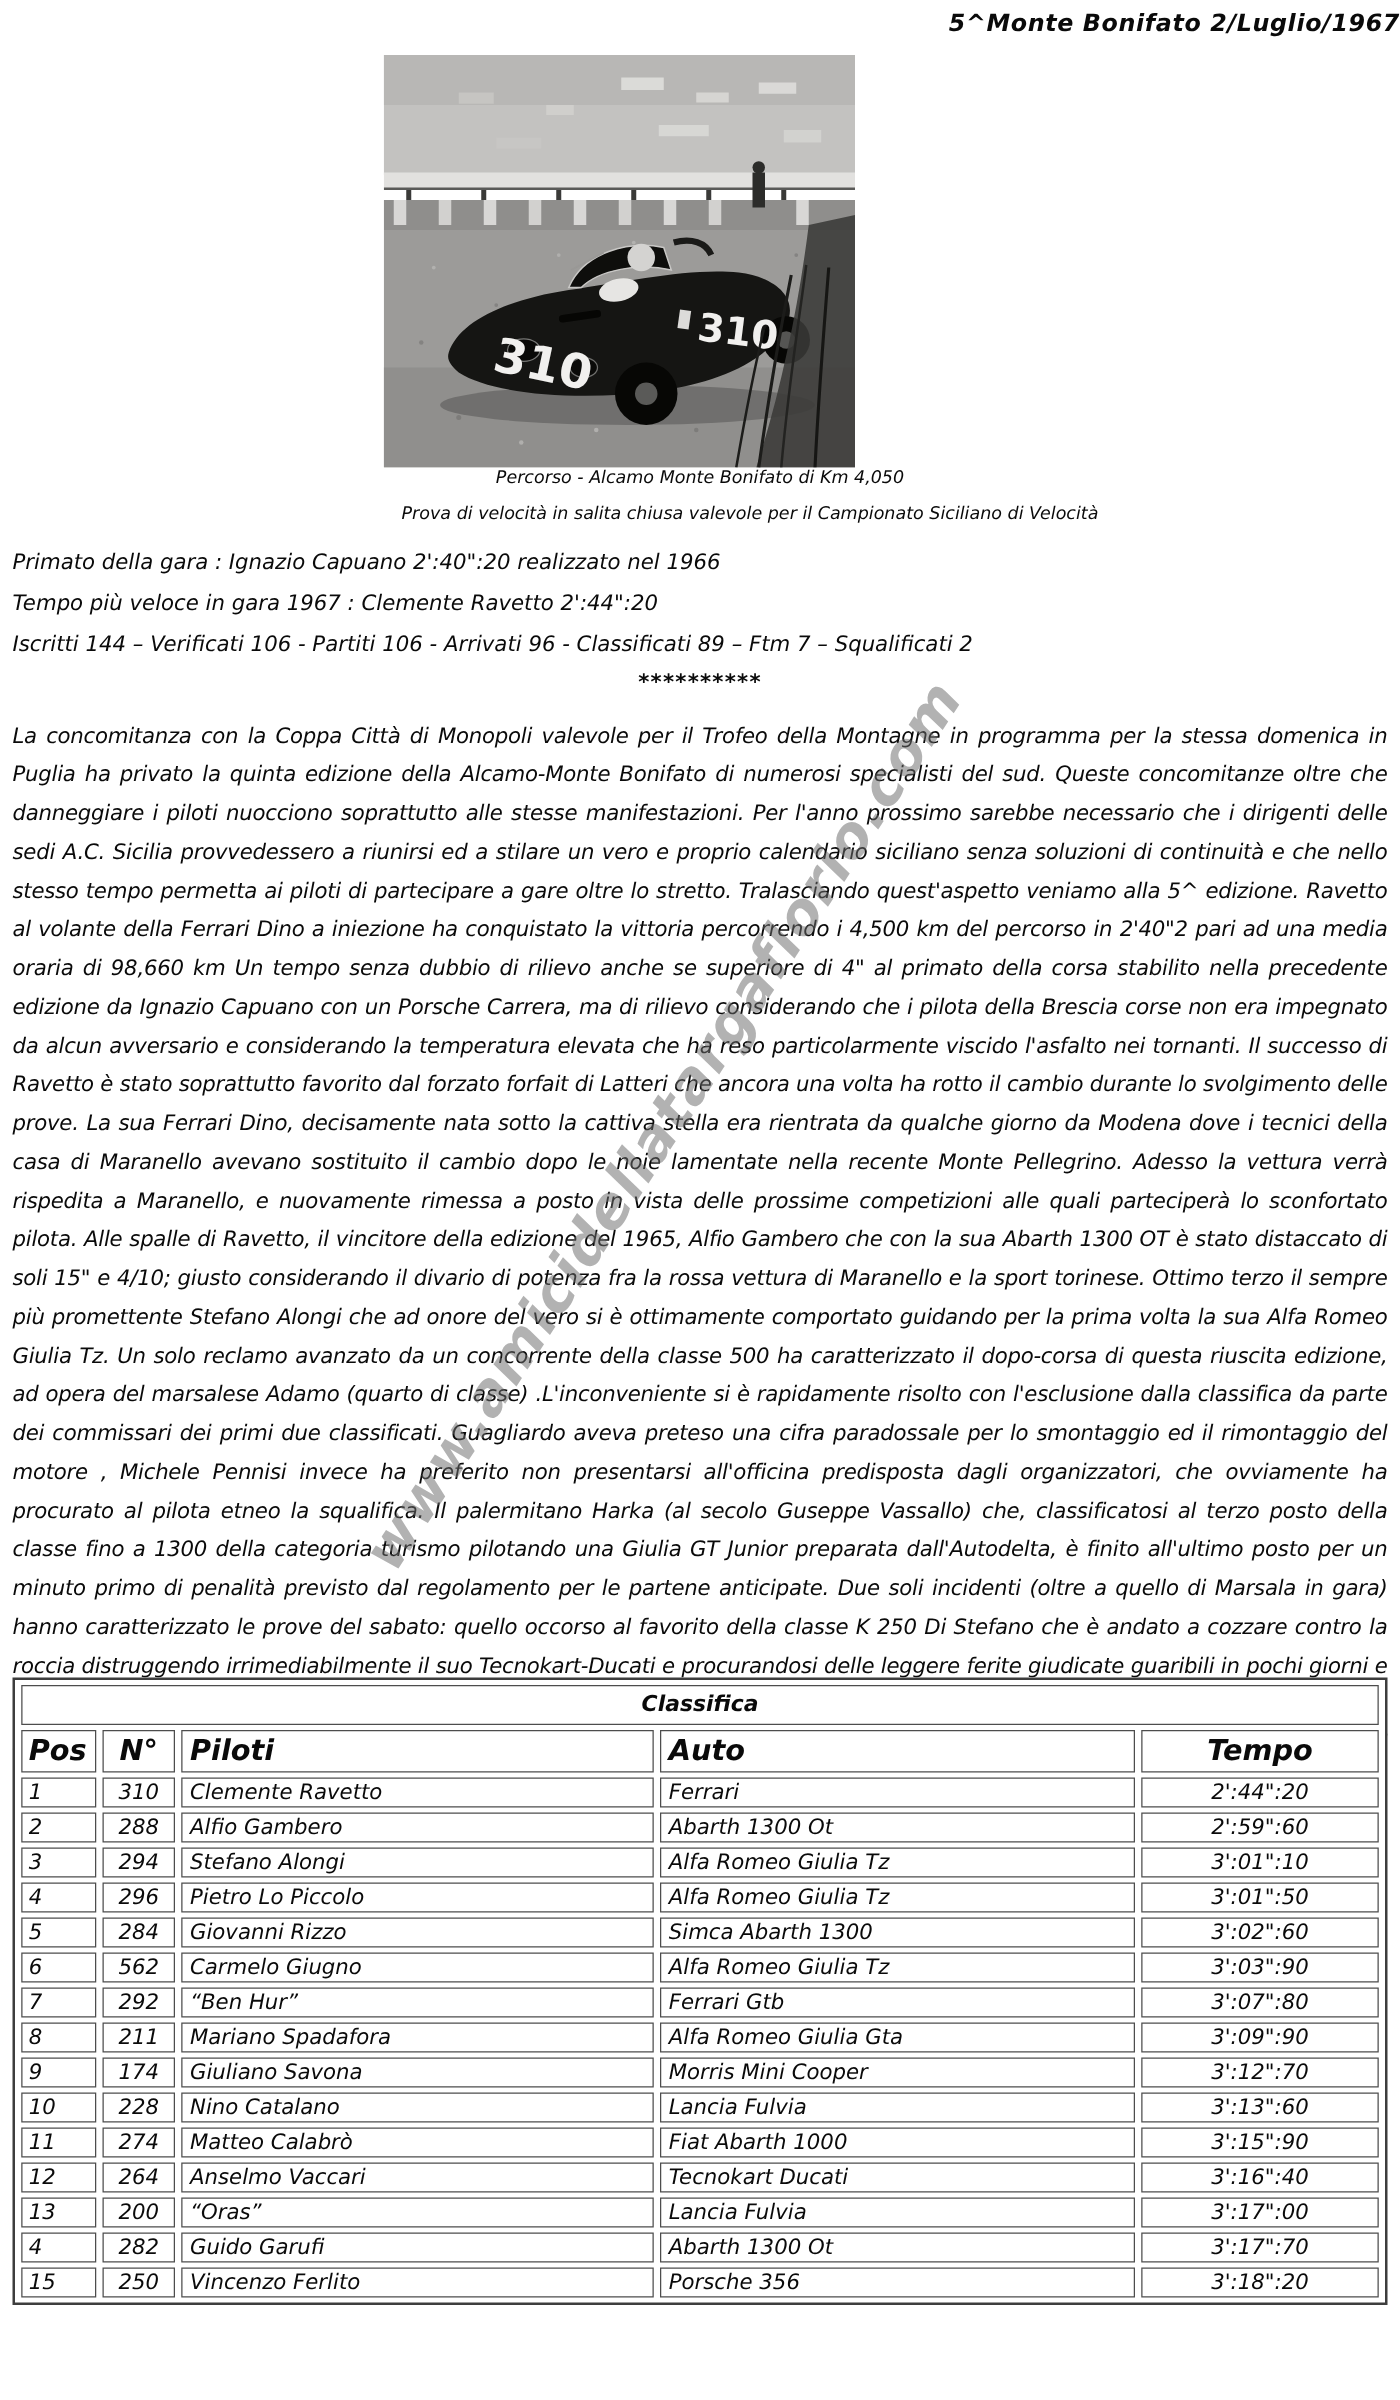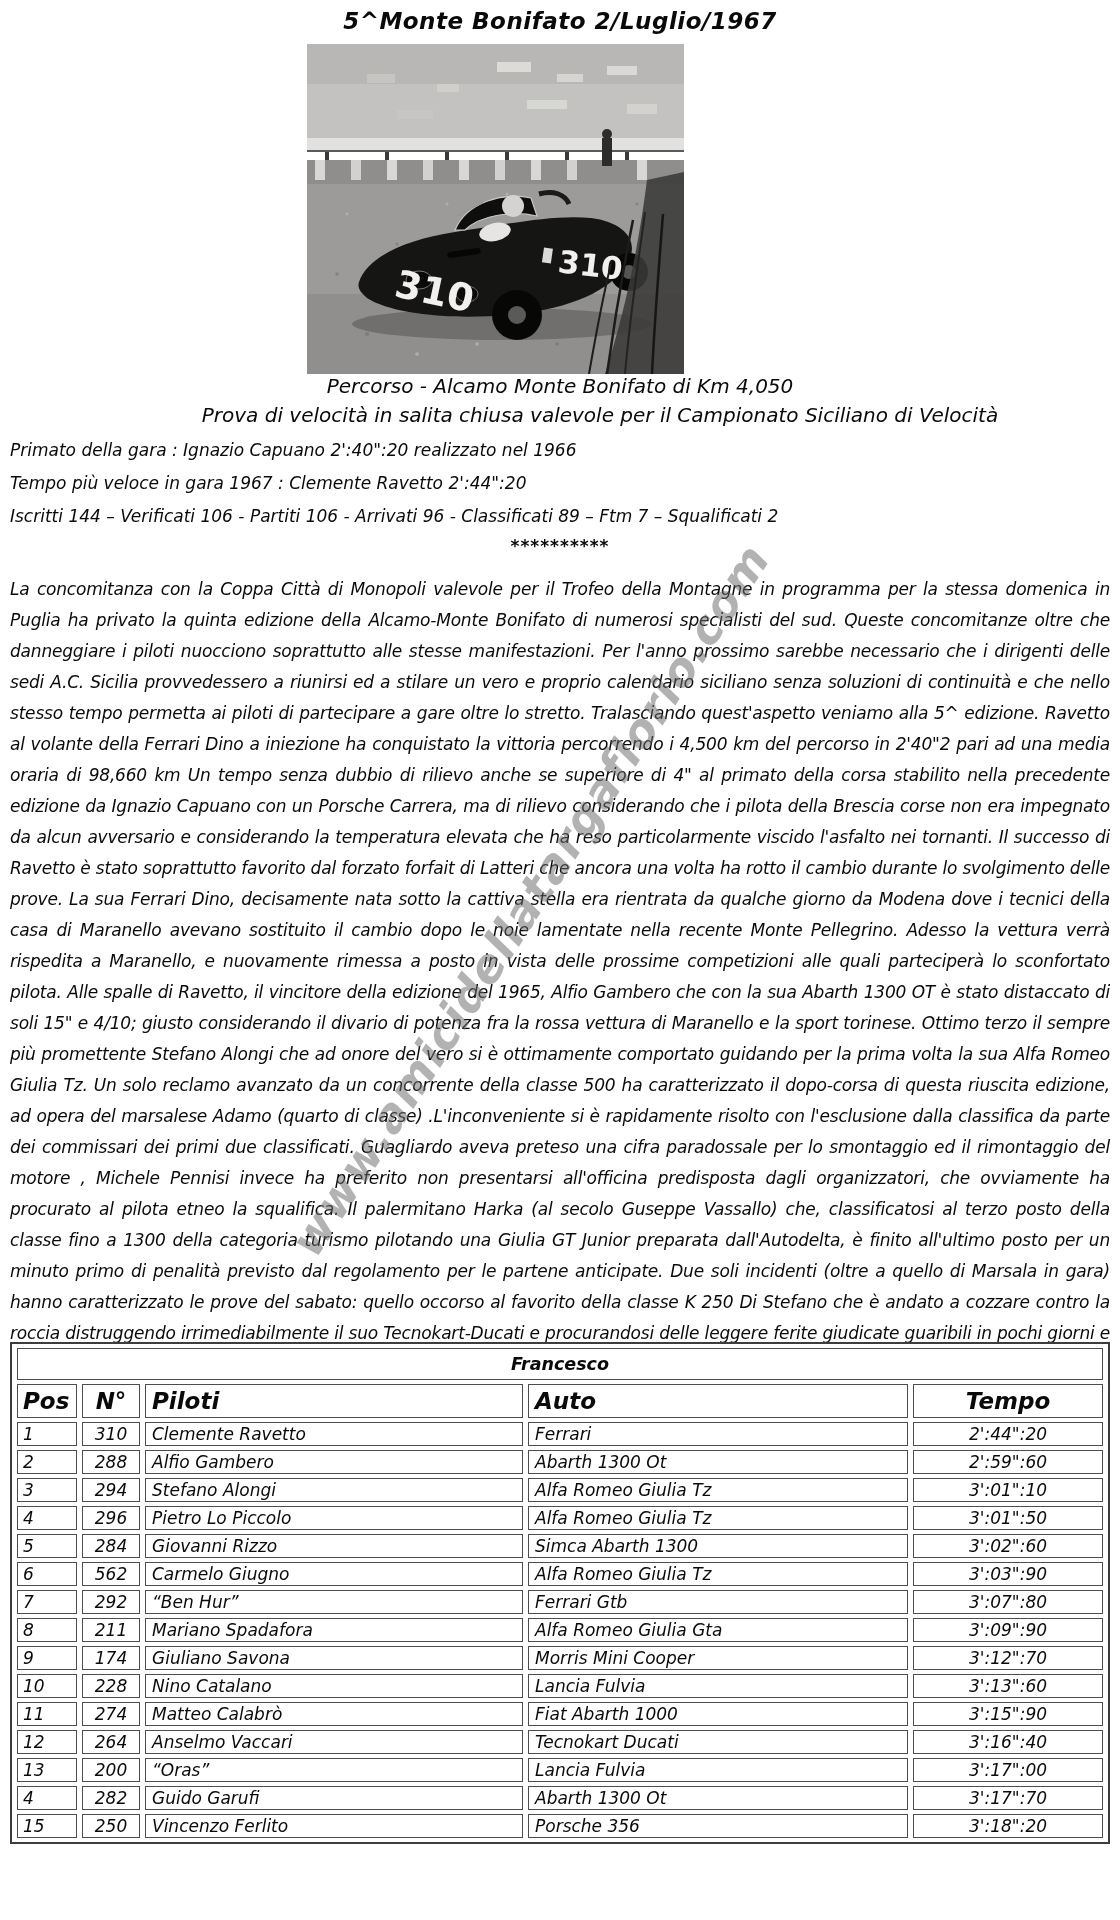--- a/index.html
+++ b/index.html
@@ -2,27 +2,27 @@
 <html><head>
 <meta charset="utf-8">
 <style>
   html,body{margin:0;padding:0;}
   body{
     width:1120px;height:1920px;position:relative;overflow:hidden;
     background:#ffffff;color:#0a0a0a;
     font-family:"DejaVu Sans",sans-serif;font-style:italic;
   }
   .title{
-    position:absolute;top:8px;left:0;width:100%;text-align:center;
-    font-size:23px;font-weight:bold;letter-spacing:.5px;
+    position:absolute;top:8px;left:0;width:100%;text-align:right;
+    font-size:19px;font-weight:bold;letter-spacing:.5px;
   }
   .photo{position:absolute;left:307px;top:44px;width:377px;height:330px;}
   .photo svg{display:block;}
 
-  .cap{position:absolute;left:0;width:100%;text-align:center;font-size:20px;}
+  .cap{position:absolute;left:0;width:100%;text-align:center;font-size:14px;}
   .cap1{top:374px;}
   .cap2{top:403px;padding-left:40px;}
 
   .infoline{position:absolute;left:10px;font-size:17px;white-space:nowrap;}
   .info1{top:440px;font-style:italic;}
   .info2{top:473px;}
   .info3{top:506px;}
   .stars{position:absolute;top:536px;left:0;width:100%;text-align:center;font-weight:bold;font-size:17px;letter-spacing:1px;}
 
   .article{
@@ -163,21 +163,21 @@
 <table class="classifica">
   <colgroup>
     <col class="w-pos">
       <col class="w-num">
       <col class="w-pilot">
       <col class="w-car">
       <col class="w-time">
   </colgroup>
   <tbody>
     <tr>
-      <td colspan="5" class="t-title">Francesco</td>
+      <td colspan="5" class="t-title">Classifica</td>
     </tr>
     <tr>
       <td class="th c-pos">Pos</td>
       <td class="th c-num">N°</td>
       <td class="th">Piloti</td>
       <td class="th">Auto</td>
       <td class="th c-time">Tempo</td>
     </tr>
   <tr>
     <td class="c-pos">1</td>

